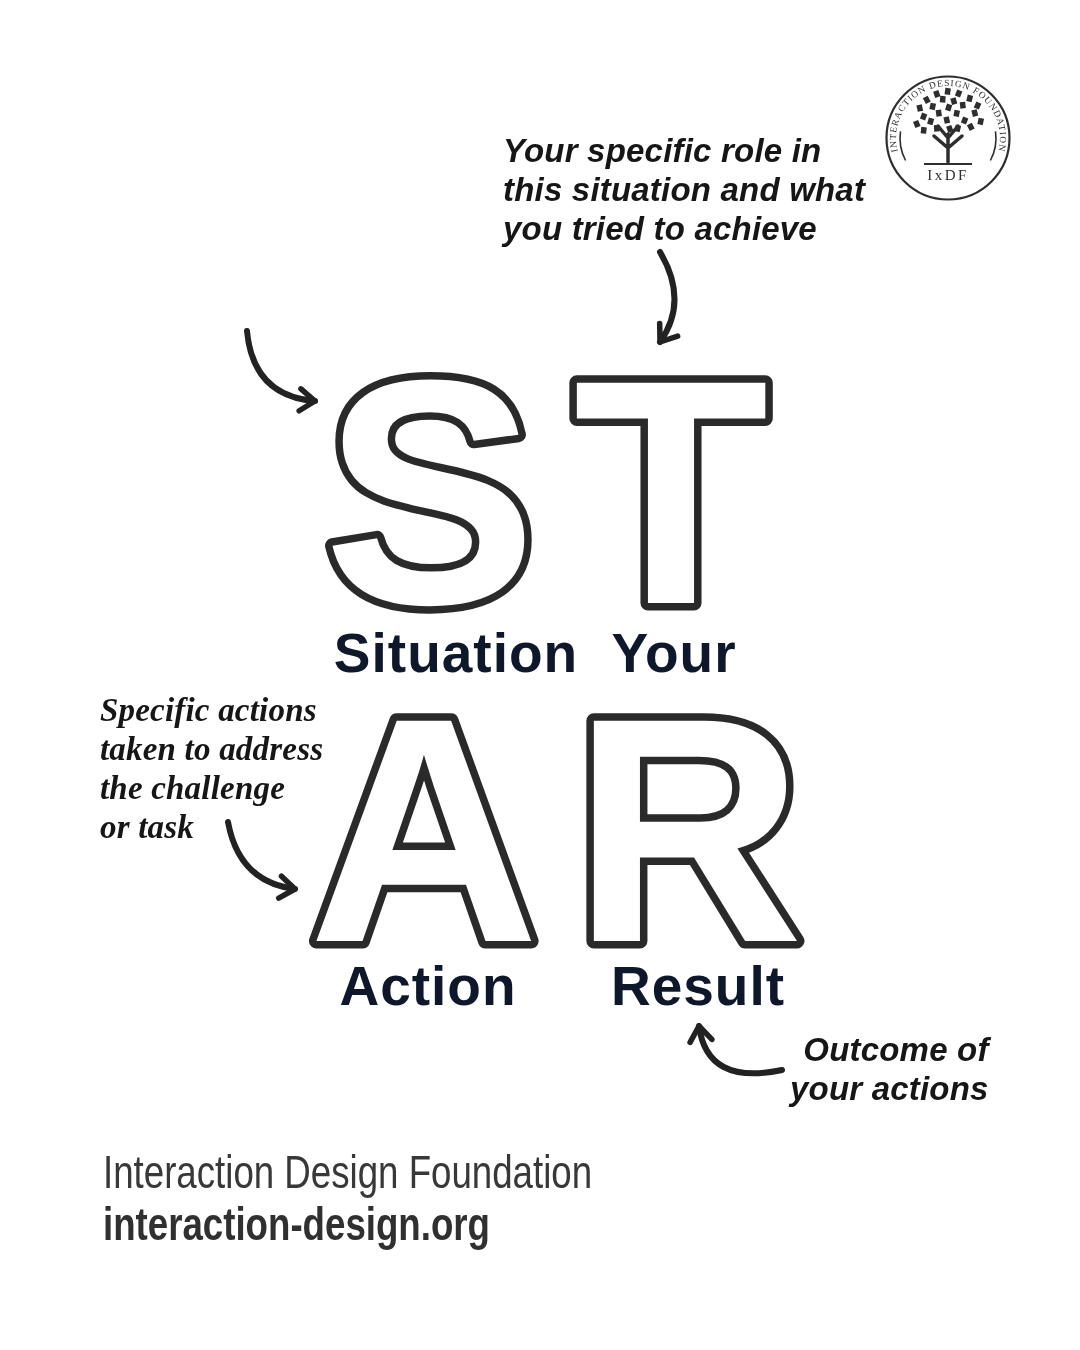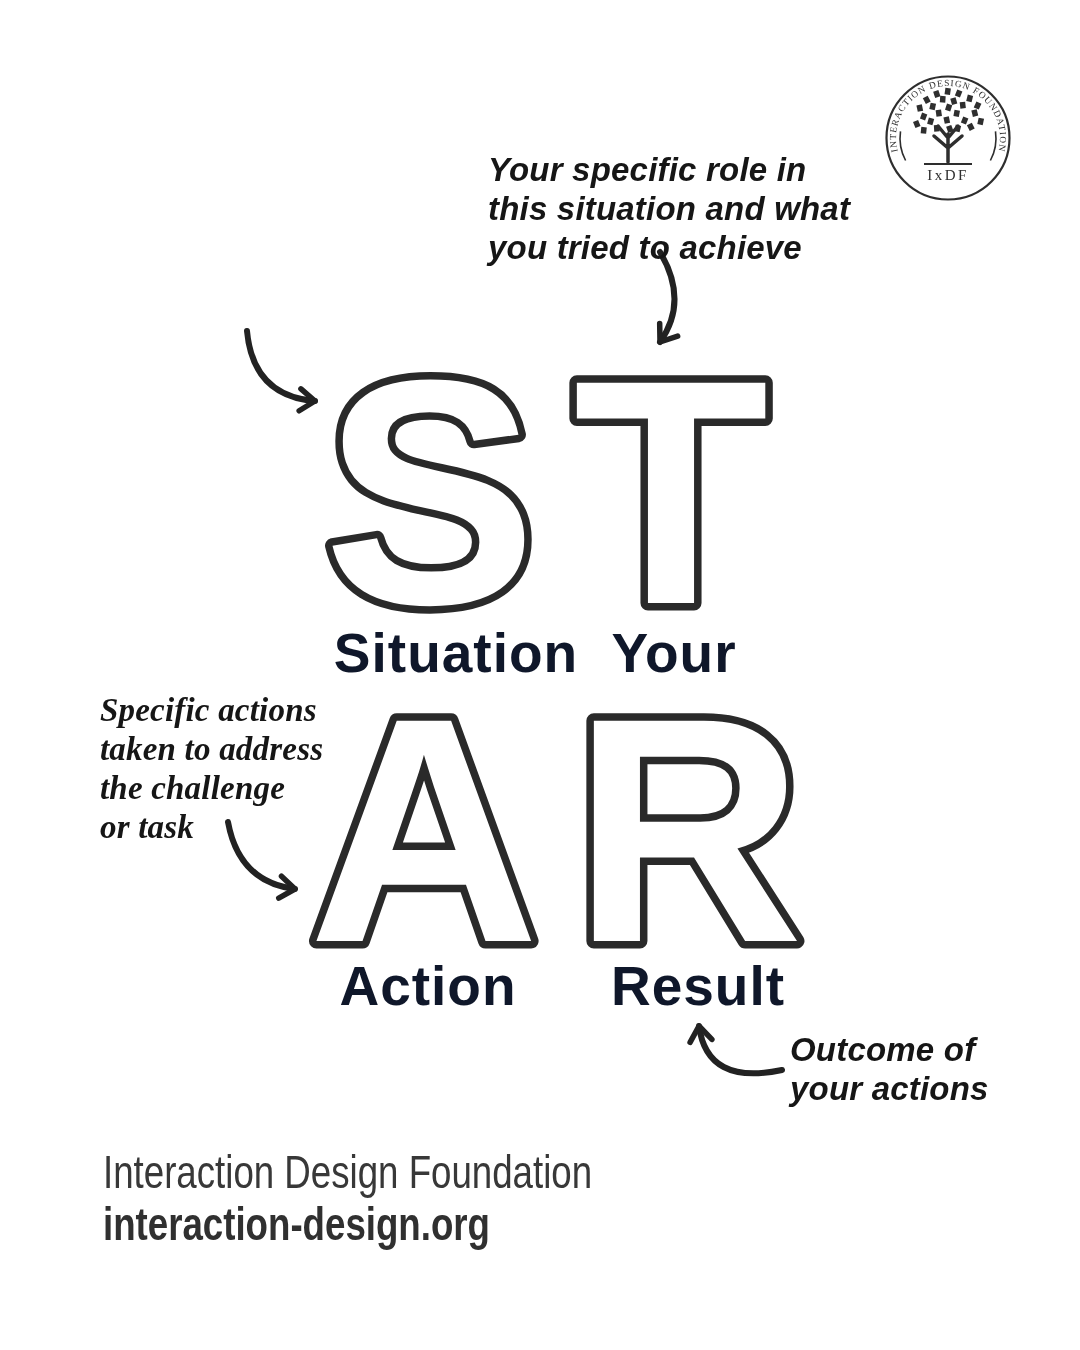--- a/index.html
+++ b/index.html
@@ -102,28 +102,28 @@
     <text class="big-letter" x="671" y="603">T</text>
     <text class="big-letter" x="424" y="941">A</text>
     <text class="big-letter" x="688" y="941">R</text>
 
     <path class="arrow" d="M 247 331 Q 253 396 315 401" marker-end="url(#arrowhead)"></path>
     <path class="arrow" d="M 660 252 Q 689 301 660 342" marker-end="url(#arrowhead)"></path>
     <path class="arrow" d="M 228 822 Q 239 882 295 889" marker-end="url(#arrowhead)"></path>
     <path class="arrow" d="M 782 1070 Q 707 1086 699 1026" marker-end="url(#arrowhead)"></path>
   </svg>
 
-  <div class="ann" style="left:488px; top:131px;margin-top:19px;">Your specific role in
+  <div class="ann" style="left:503px; top:131px;">Your specific role in
 this situation and what
 you tried to achieve</div>
   <div class="ann" style="left:100px; top:691px;font-family:Liberation Serif, serif;">Specific actions
 taken to address
 the challenge
 or task</div>
-  <div class="ann" style="left:790px; top:1030px;">Outcome of
+  <div class="ann" style="left:790px; top:1030px;text-align:right;">Outcome of
 your actions</div>
 
   <div class="star-label" style="left:456px; top:626px;">Situation</div>
   <div class="star-label" style="left:674px; top:626px;">Your</div>
   <div class="star-label" style="left:420px; top:959px;margin-left:8px;">Action</div>
   <div class="star-label" style="left:698px; top:959px;">Result</div>
 
   <svg class="logo" viewBox="0 0 128 128" aria-hidden="true">
     <circle cx="64" cy="64" r="61.5" fill="#ffffff" stroke="#2e2e2e" stroke-width="2.2"></circle>
     <path id="logo-arc" d="M 19.9 91.6 A 52 52 0 1 1 108.1 91.6" fill="none"></path>

